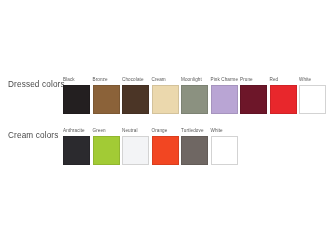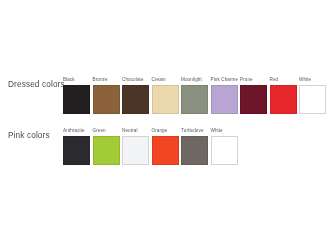--- a/index.html
+++ b/index.html
@@ -116,21 +116,21 @@
           <div class="swatch-chip" style="background: rgb(232, 39, 44);"></div>
         </div>
         <div class="swatch-cell" style="left: 236px;">
           <div class="swatch-name">White</div>
           <div class="swatch-chip light-chip" style="background: rgb(255, 255, 255);"></div>
         </div>
       </div>
   </div>
 
   <div class="swatch-row" id="row-nude">
-    <div class="row-label">Pink colors</div>
+    <div class="row-label">Cream colors</div>
     <div class="swatch-track">
         <div class="swatch-cell" style="left: 0px;">
           <div class="swatch-name">Anthracite</div>
           <div class="swatch-chip" style="background: rgb(43, 42, 46);"></div>
         </div>
         <div class="swatch-cell" style="left: 29.5px;">
           <div class="swatch-name">Green</div>
           <div class="swatch-chip" style="background: rgb(162, 203, 53);"></div>
         </div>
         <div class="swatch-cell" style="left: 59px;">

